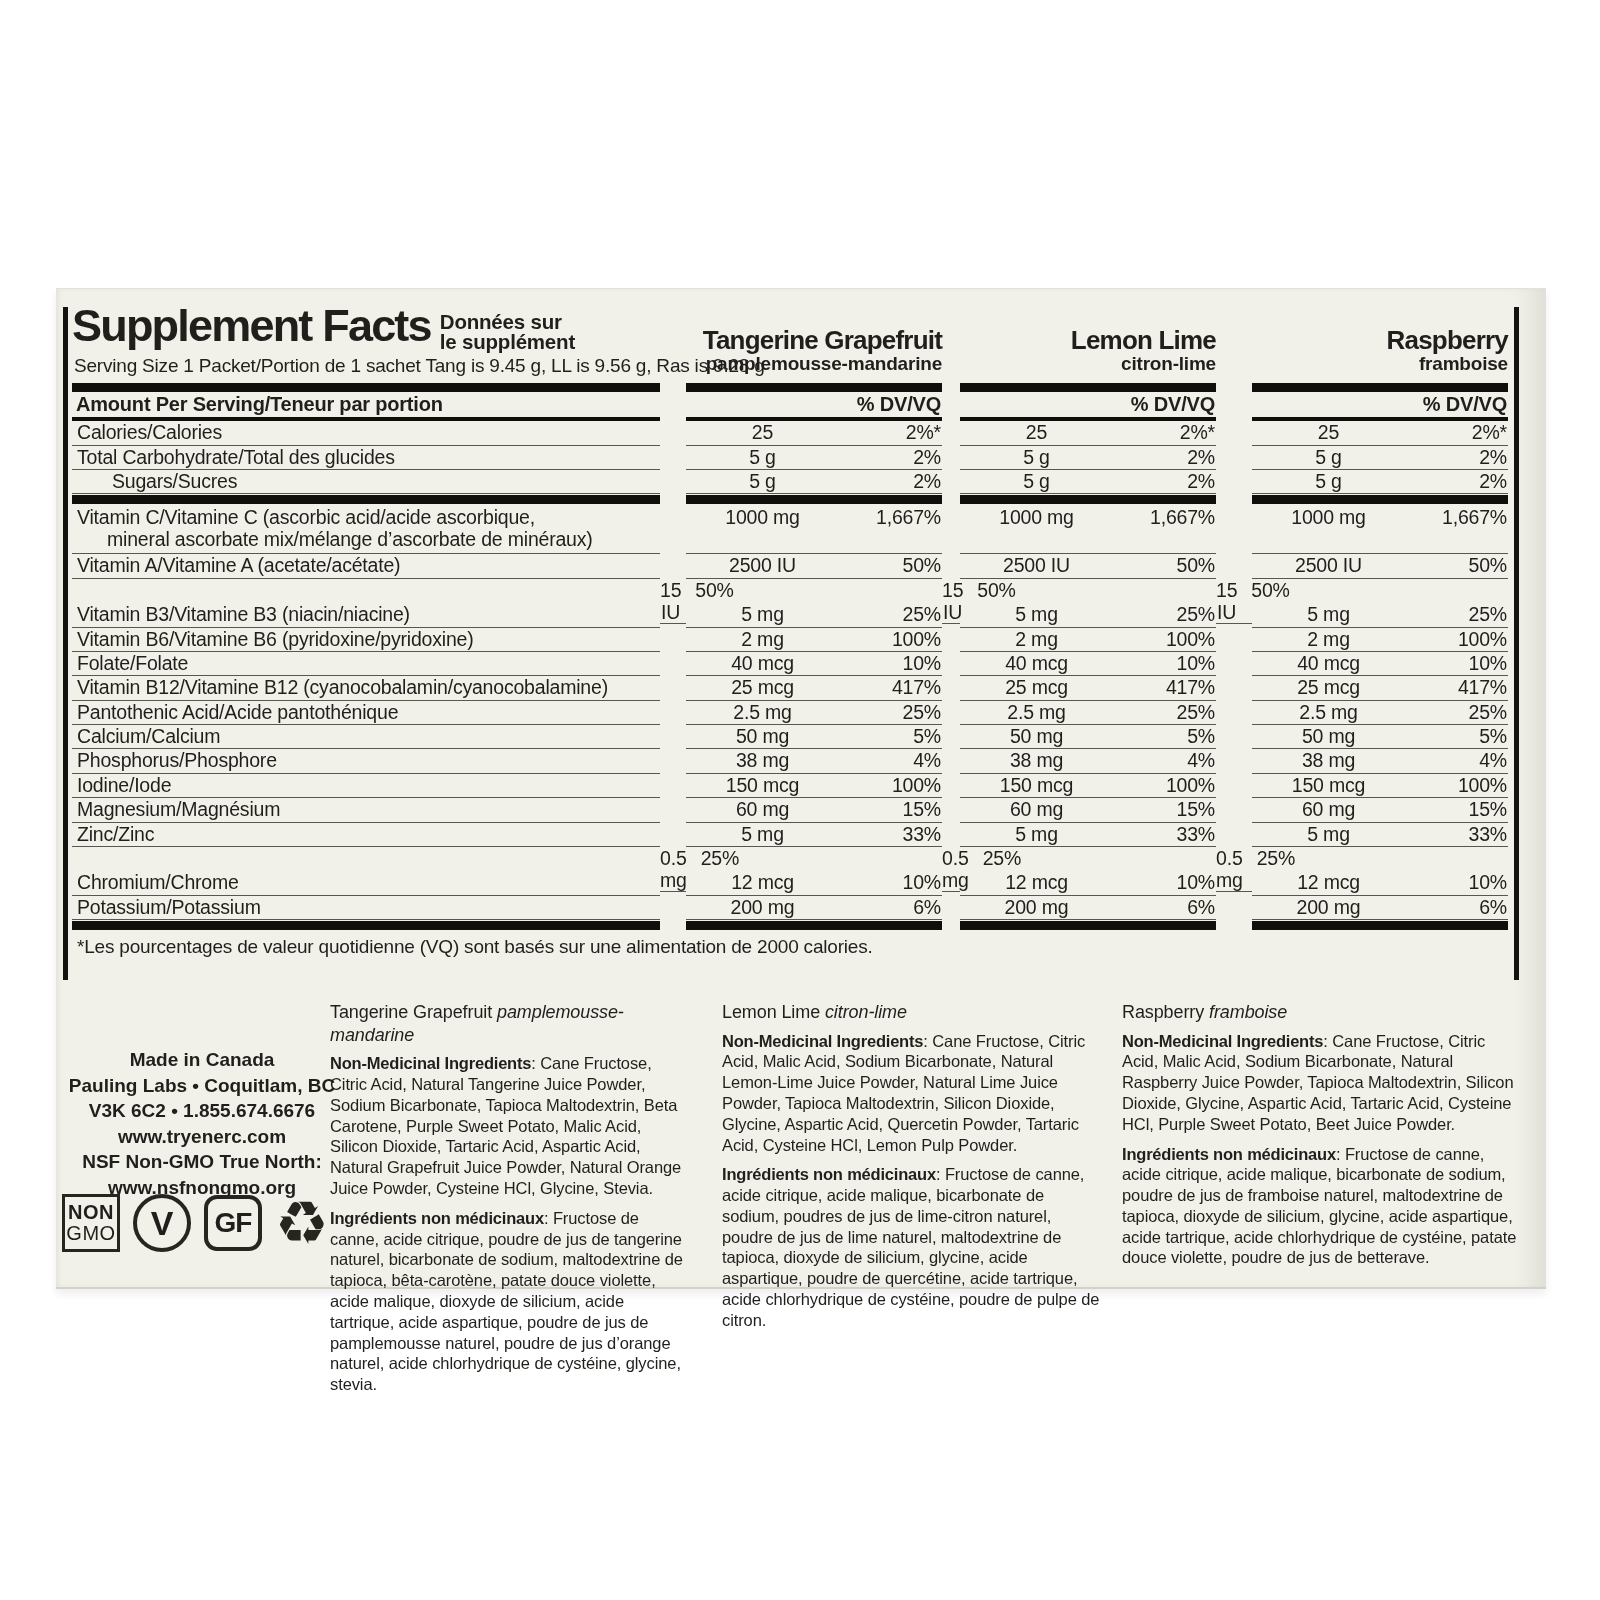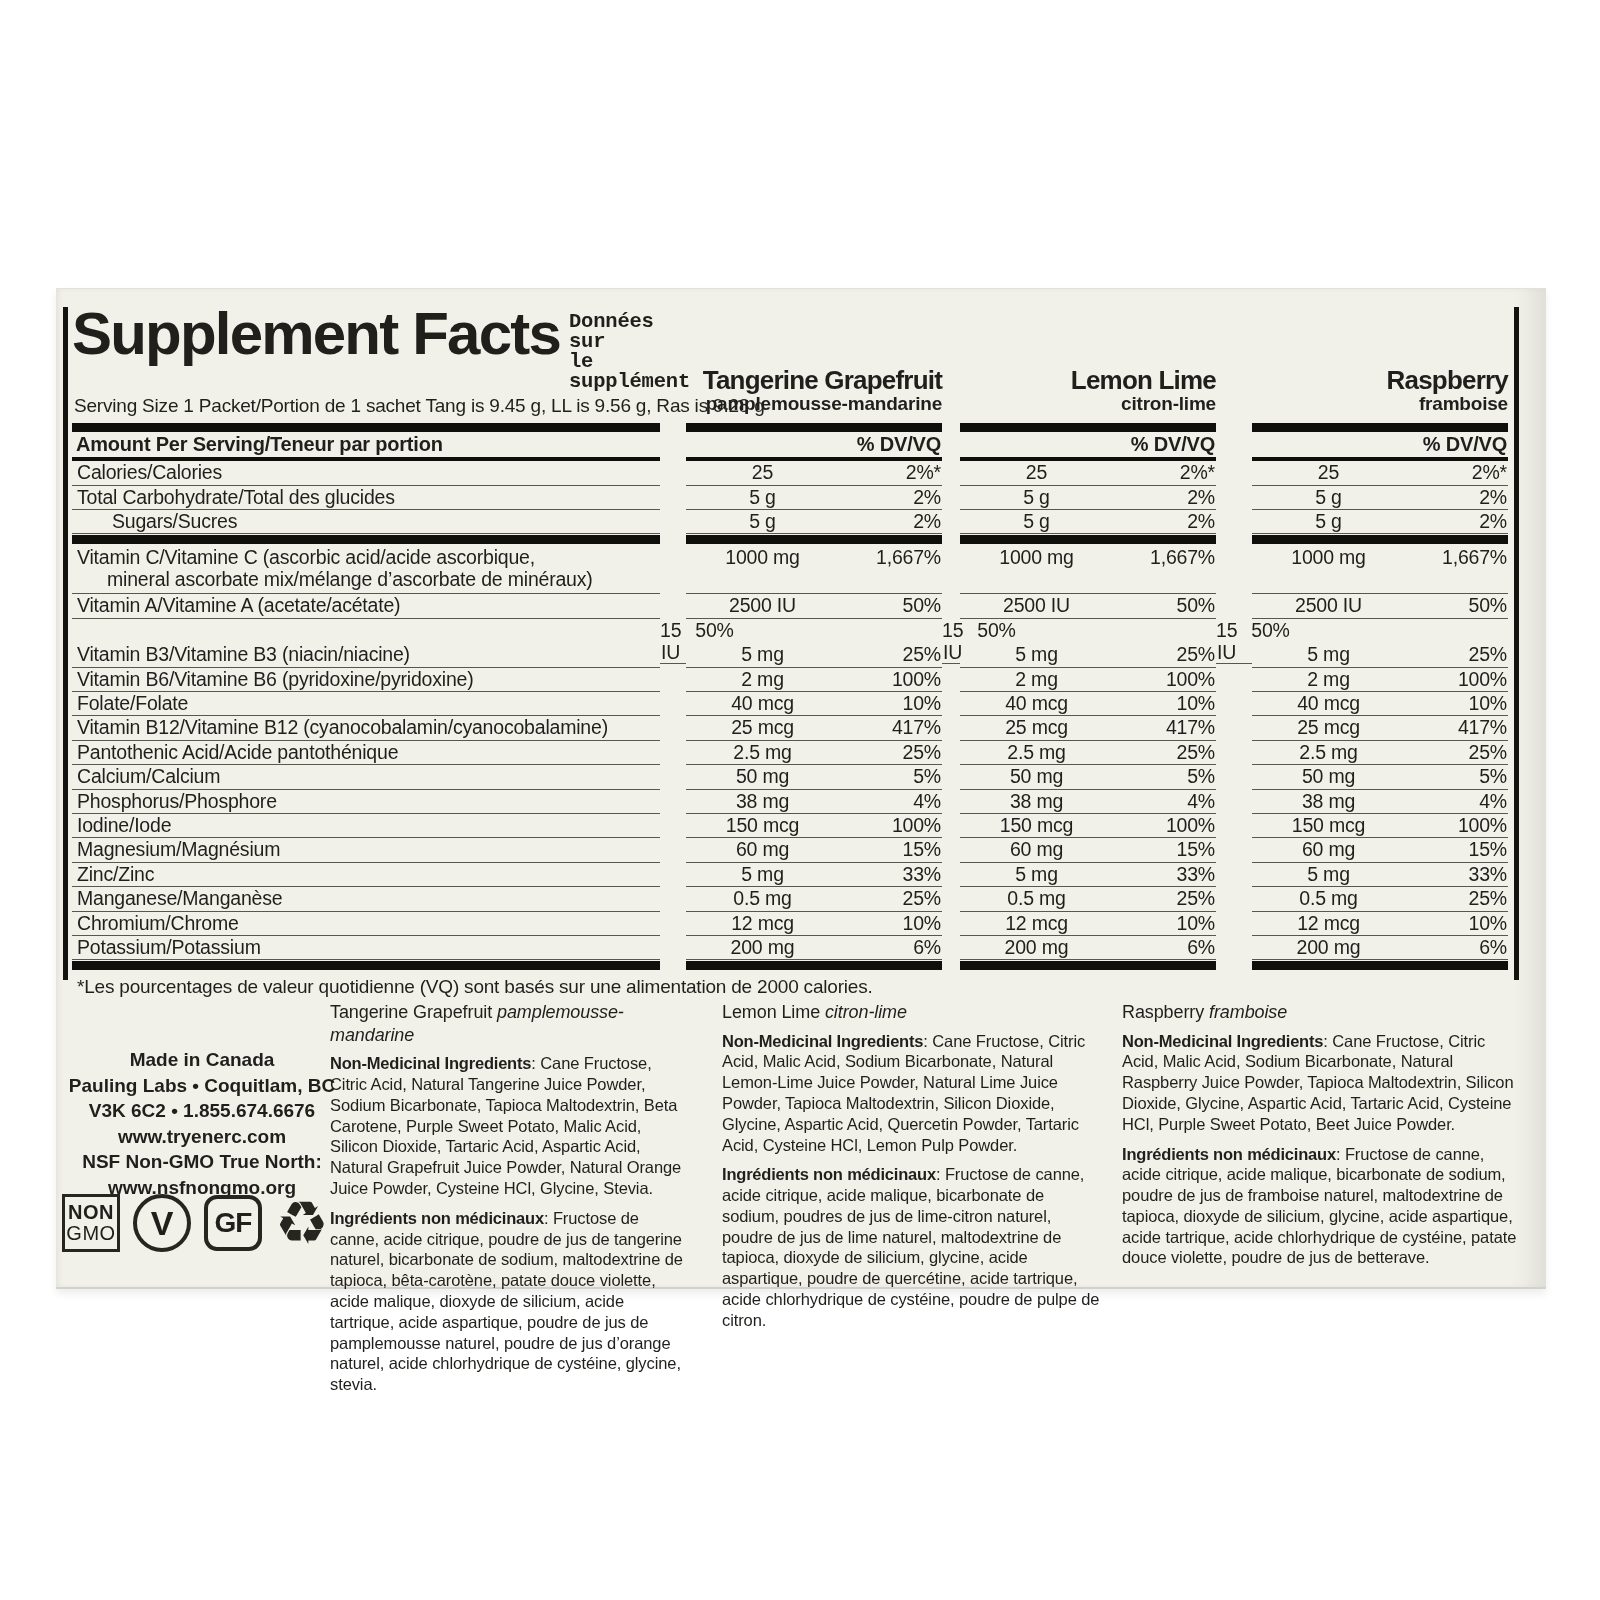--- a/index.html
+++ b/index.html
@@ -9,22 +9,22 @@
     box-shadow:0 5px 8px rgba(0,0,0,0.07), inset -28px 0 22px -16px rgba(60,60,50,0.10), inset 4px 0 6px -3px rgba(60,60,50,0.10);}
   
   #sf-table{position:absolute;left:16px;top:16px;width:1440px;letter-spacing:-0.2px;}
   .vline{position:absolute;width:5px;background:#131310;top:2px;}
   .vline.left{left:-9px;} .vline.right{right:-7px;}
   .sf-grid{display:grid;grid-template-columns:588px 26px 256px 18px 256px 36px 256px;}
   .cell{box-sizing:border-box;}
   
   .sf-header .cell{display:flex;flex-direction:column;justify-content:flex-end;}
   .title-row{display:flex;align-items:flex-start;margin-bottom:0px;}
-  .title-en{font-size:60px;font-weight:bold;letter-spacing:-1.8px;line-height:0.95;white-space:nowrap;}
-  .title-fr{font-size:20.5px;font-weight:bold;line-height:0.98;padding-top:7px;padding-left:9px;white-space:pre-line;font-family:Liberation Mono, monospace;}
+  .title-en{font-size:45px;font-weight:bold;letter-spacing:-1.8px;line-height:0.95;white-space:nowrap;}
+  .title-fr{font-size:20.5px;font-weight:bold;line-height:0.98;padding-top:7px;padding-left:9px;white-space:pre-line;}
   .serving{font-size:19px;margin:3px 0 6px 2px;white-space:nowrap;}
   .bar{background:#0f0f0c;}
   .bar.thick{height:9px;}
   .bar.med{height:4px;}
   .aps{font-size:20px;font-weight:bold;line-height:25px;padding-left:4px;}
   .flavor-en{font-size:26px;font-weight:bold;line-height:1.0;text-align:right;white-space:nowrap;direction:rtl;letter-spacing:-0.8px;}
   .flavor-fr{font-size:19px;font-weight:bold;line-height:1.12;text-align:right;white-space:nowrap;direction:rtl;margin-bottom:9px;}
   .dv-head{font-size:20px;font-weight:bold;text-align:right;line-height:25px;padding-right:1px;}
   
   .sf-row{height:24.4px;}
@@ -395,21 +395,20 @@
             <span class="amt">5 mg</span>
             <span class="dv">33%</span>
           </div>
           <div class="gap"></div>
           <div class="cell group-cell">
             <span class="amt">5 mg</span>
             <span class="dv">33%</span>
           </div>
         </div>
         <div class="sf-grid sf-row">
-          <div class="cell label-cell">Manganese/Manganèse</div>
           <div class="gap"></div>
           <div class="cell group-cell">
             <span class="amt">0.5 mg</span>
             <span class="dv">25%</span>
           </div>
           <div class="gap"></div>
           <div class="cell group-cell">
             <span class="amt">0.5 mg</span>
             <span class="dv">25%</span>
           </div>

